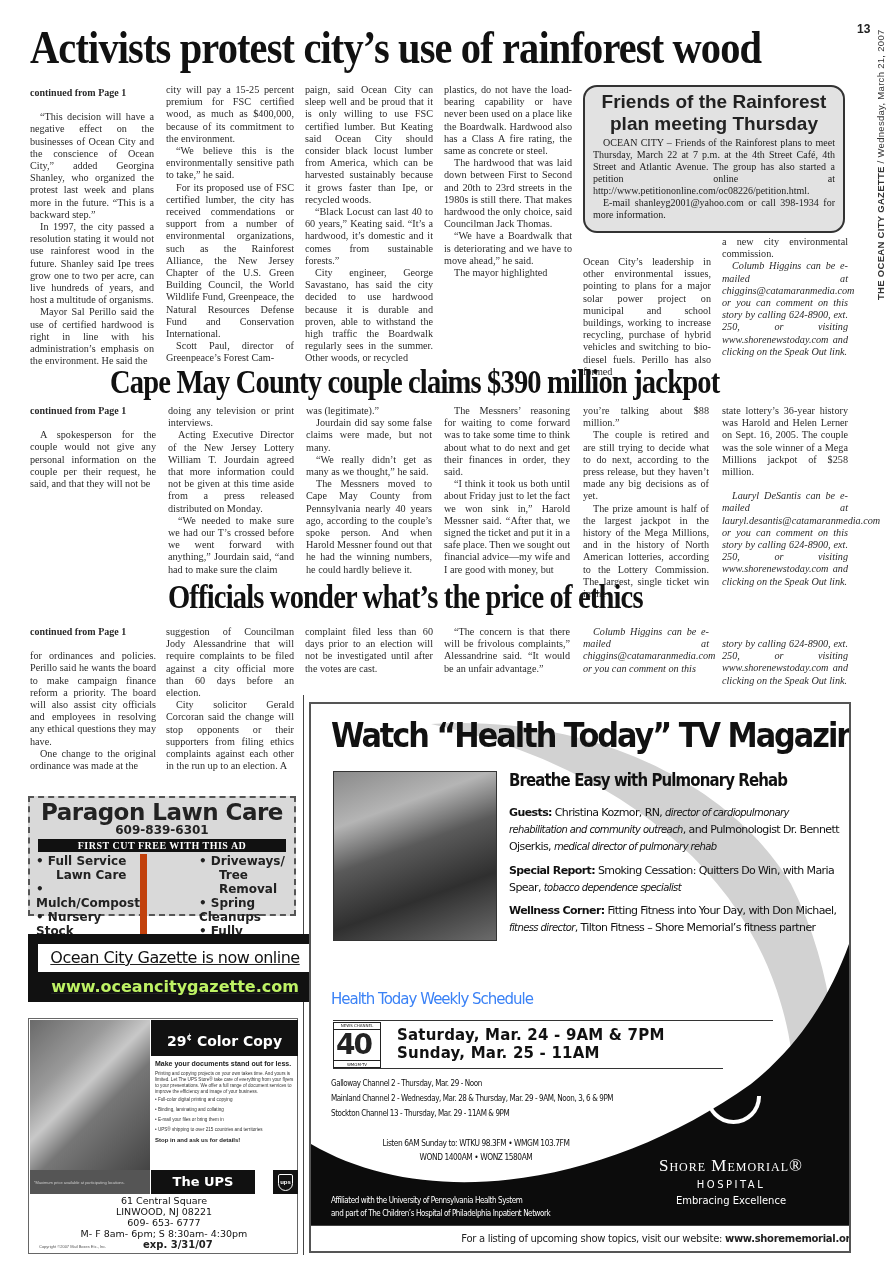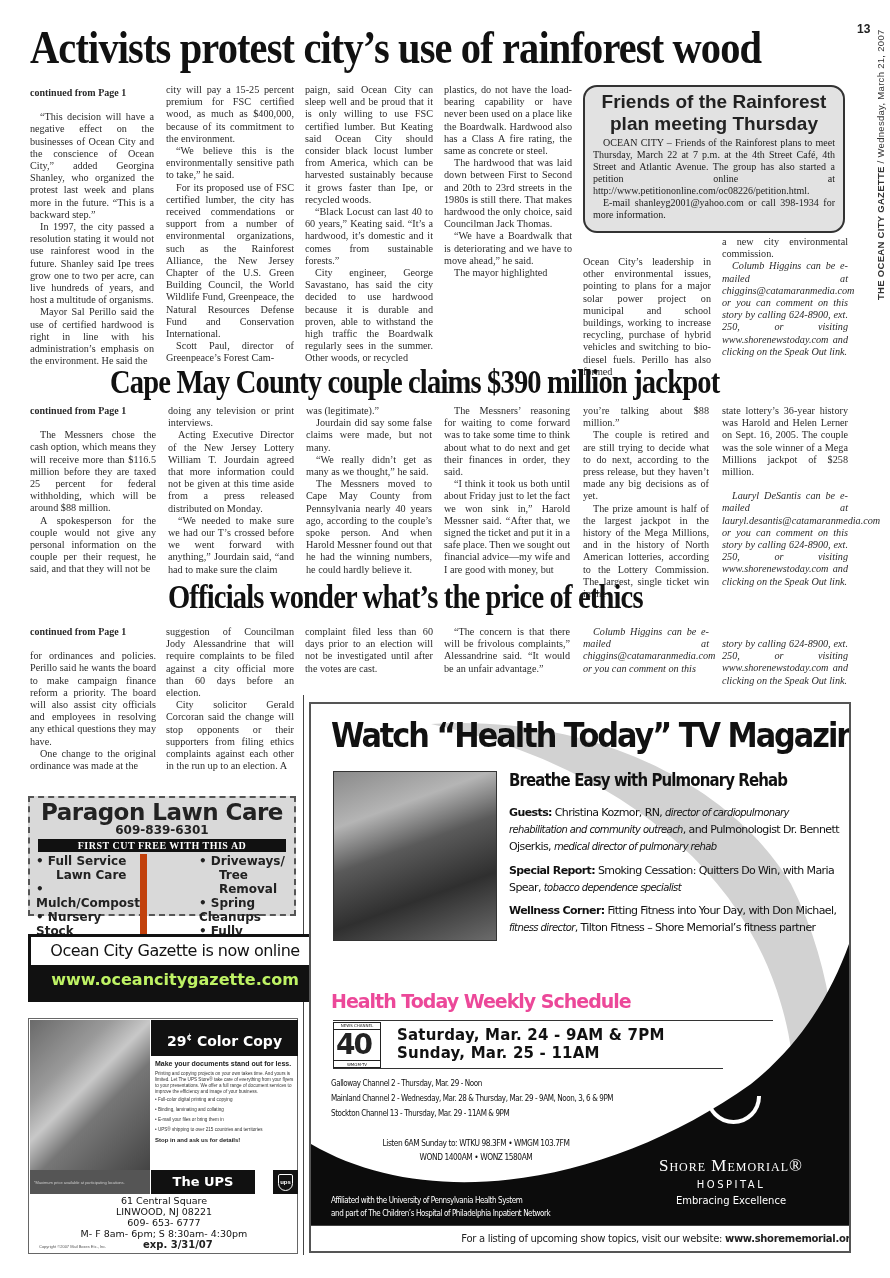--- a/index.html
+++ b/index.html
@@ -21,21 +21,21 @@
   .lawn { position: absolute; left: 28px; top: 796px; width: 268px; height: 120px; border: 2px dashed #555; background: #d9d9d9; font-family: "DejaVu Sans", sans-serif; }
   .lawn-title { text-align: center; font-size: 23px; font-weight: bold; line-height: 24px; margin-top: 2px; color: #222; letter-spacing: -0.5px; }
   .lawn-phone { text-align: center; font-size: 12px; font-weight: bold; line-height: 13px; }
   .lawn-banner { margin: 2px 8px; background: #111; color: #fff; text-align: center; font-family: Liberation Serif, serif; font-weight: bold; font-size: 10px; letter-spacing: 0.5px; line-height: 13px; }
   .lawn-lists { display: flex; padding: 0 6px; }
   .lawn-list { flex: 1; font-size: 12px; font-weight: bold; line-height: 14px; color: #222; }
   .lawn-list:first-child { border-right: 7px solid #c2410c; }
   .lawn-list:last-child { padding-left: 8px; margin-left: 44px; }
   .lawn-list .indent { padding-left: 20px; }
   
-  .online { position: absolute; left: 28px; top: 934px; width: 294px; height: 68px; background: #111; padding: 3px; }
+  .online { position: absolute; left: 28px; top: 934px; width: 294px; height: 68px; background: #111; padding: 10px; text-decoration: underline; }
   .online-top { background: #fff; text-align: center; font-family: "DejaVu Sans", sans-serif; font-size: 16px; line-height: 28px; letter-spacing: -0.5px; color: #111; }
   .online-url { text-align: center; color: #bef264; font-family: "DejaVu Sans", sans-serif; font-weight: bold; font-size: 16px; line-height: 30px; }
   
   .ups { position: absolute; left: 28px; top: 1018px; width: 270px; height: 236px; border: 1px solid #666; background: #fff; }
   .ups-photo { position: absolute; left: 1px; top: 1px; width: 120px; height: 150px; background: linear-gradient(135deg, #6a6a6a 0%, #9a9a9a 30%, #c8c8c8 45%, #777 60%, #444 100%); }
   .ups-photo-cap { position: absolute; left: 1px; top: 151px; width: 120px; height: 24px; background: #555; color: #ccc; font-size: 4px; font-family: "Liberation Sans", sans-serif; padding: 10px 4px; }
   .ups-head { position: absolute; left: 122px; top: 1px; width: 147px; height: 36px; background: #111; color: #fff; font-family: "DejaVu Sans", sans-serif; font-weight: bold; font-size: 14px; line-height: 36px; text-align: center; }
   .ups-head sup { font-size: 8px; }
   .ups-body { position: absolute; left: 126px; top: 40px; width: 140px; font-family: "Liberation Sans", sans-serif; }
   .ups-sub { font-weight: bold; font-size: 7px; line-height: 10px; }
@@ -49,21 +49,21 @@
   .ups-copy { position: absolute; left: 10px; top: 225px; font-size: 4px; font-family: "Liberation Sans", sans-serif; color: #555; }
   .ups-exp { position: absolute; left: 114px; top: 220px; font-family: "DejaVu Sans", sans-serif; font-size: 10px; font-weight: bold; }
   
   .health { position: absolute; left: 309px; top: 702px; width: 542px; height: 551px; border: 2px solid #555; background: #fff; overflow: hidden; }
   .h-title { position: absolute; left: 20px; top: 12px; font-family: "DejaVu Sans", sans-serif; font-weight: bold; font-size: 33px; letter-spacing: -2.2px; color: #111; white-space: nowrap; transform: scaleX(0.92); transform-origin: left top; }
   .h-photo { position: absolute; left: 22px; top: 67px; width: 164px; height: 170px; background: linear-gradient(160deg, #8a8a8a 0%, #b5b5b5 25%, #5a5a5a 45%, #2f2f2f 70%, #6b6b6b 100%); border: 1px solid #333; }
   .h-sub { position: absolute; left: 198px; top: 66px; font-family: "DejaVu Sans", sans-serif; font-weight: bold; font-size: 17px; letter-spacing: -1px; color: #111; white-space: nowrap; transform: scaleX(0.88); transform-origin: left top; }
   .h-block { position: absolute; left: 198px; font-family: "DejaVu Sans", sans-serif; font-size: 11px; line-height: 17px; letter-spacing: -0.6px; color: #111; width: 340px; }
   .h-block b { font-weight: bold; }
   .h-block i { font-style: italic; font-size: 10px; }
-  .h-sched { position: absolute; left: 20px; top: 286px; font-family: "DejaVu Sans", sans-serif; font-weight: bold; font-size: 19px; letter-spacing: -1px; color: #ec4899; }
+  .h-sched { position: absolute; left: 20px; top: 286px; font-family: "DejaVu Sans", sans-serif; font-weight: normal; font-size: 15px; letter-spacing: -1px; color: #3b82f6; }
   .h-rule1 { position: absolute; left: 22px; top: 316px; width: 440px; height: 1px; background: #333; }
   .h-rule2 { position: absolute; left: 22px; top: 364px; width: 390px; height: 1px; background: #333; }
   .h-logo40 { position: absolute; left: 22px; top: 318px; width: 48px; height: 46px; border: 1px solid #222; background: #fff; font-family: "DejaVu Sans", sans-serif; }
   .h-logo40 .nc { font-size: 4px; text-align: center; border-bottom: 1px solid #222; line-height: 6px; }
   .h-logo40 .num { font-size: 28px; font-weight: bold; line-height: 30px; text-align: left; padding-left: 2px; letter-spacing: -2px; }
   .h-logo40 .call { font-size: 4px; text-align: center; border-top: 1px solid #222; line-height: 7px; }
   .h-dates { position: absolute; left: 86px; top: 322px; font-family: "DejaVu Sans", sans-serif; font-weight: bold; font-size: 15px; line-height: 18px; color: #111; letter-spacing: 0.2px; }
   .h-listings { position: absolute; left: 20px; top: 372px; font-family: "DejaVu Sans", sans-serif; font-size: 8.5px; line-height: 15px; letter-spacing: -0.5px; color: #111; transform: scaleX(0.85); transform-origin: left top; white-space: nowrap; }
   .h-radio { position: absolute; left: 20px; top: 432px; width: 290px; text-align: center; font-family: "DejaVu Sans", sans-serif; font-size: 8.5px; line-height: 14px; letter-spacing: -0.5px; color: #111; transform: scaleX(0.88); transform-origin: center top; }
   .h-affil { position: absolute; left: 20px; top: 490px; font-family: "DejaVu Sans", sans-serif; font-size: 8.5px; line-height: 13px; letter-spacing: -0.5px; color: #fff; transform: scaleX(0.85); transform-origin: left top; white-space: nowrap; z-index: 3; }
@@ -122,21 +122,20 @@
 </div>
 <div class="col" style="left:722px;top:236px;width:126px;">
   <p style="text-indent:0">a new city environmental commission.</p>
   <p class="ital">Columb Higgins can be e-mailed at chiggins@catamaranmedia.com or you can comment on this story by calling 624-8900, ext. 250, or visiting www.shorenewstoday.com and clicking on the Speak Out link.</p>
 </div>
 
 <div class="headline" style="left:110px;top:363px;font-size:34px;transform:scaleX(0.84);">Cape May County couple claims $390 million jackpot</div>
 
 <div class="col" style="left:30px;top:405px;width:126px;">
   <p class="cont">continued from Page 1</p>
-  <p>The Messners chose the cash option, which means they will receive more than $116.5 million before they are taxed 25 percent for federal withholding, which will be around $88 million.</p>
   <p>A spokesperson for the couple would not give any personal information on the couple per their request, he said, and that they will not be</p>
 </div>
 <div class="col" style="left:168px;top:405px;width:126px;">
   <p style="text-indent:0">doing any television or print interviews.</p>
   <p>Acting Executive Director of the New Jersey Lottery William T. Jourdain agreed that more information could not be given at this time aside from a press released distributed on Monday.</p>
   <p>“We needed to make sure we had our T’s crossed before we went forward with anything,” Jourdain said, “and had to make sure the claim</p>
 </div>
 <div class="col" style="left:306px;top:405px;width:126px;">
   <p style="text-indent:0">was (legitimate).”</p>
   <p>Jourdain did say some false claims were made, but not many.</p>

